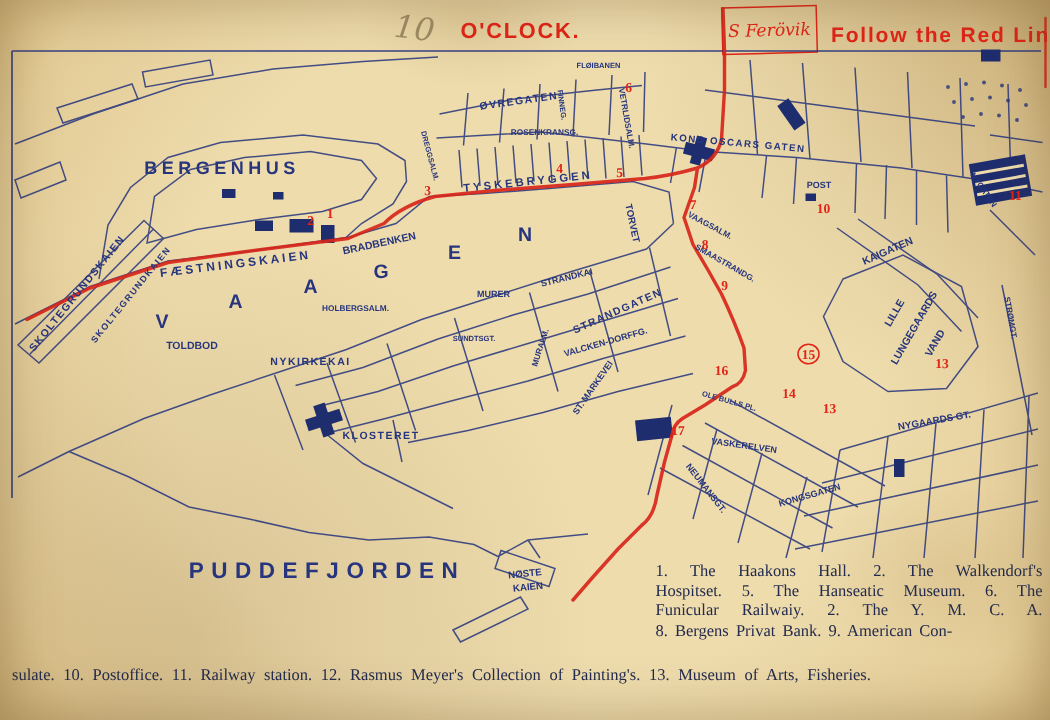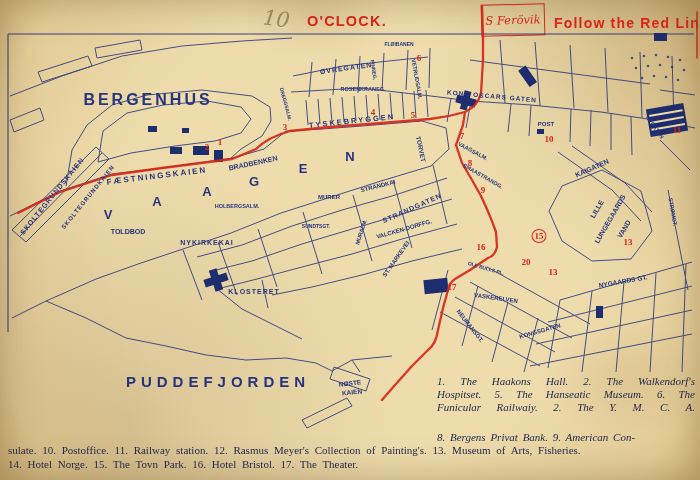--- a/index.html
+++ b/index.html
@@ -30,22 +30,22 @@
     transform:translate(-50%,-50%);}
   .marker{position:absolute;color:#e02417;font-weight:bold;font-size:9px;
     font-family:"Liberation Serif", serif;transform:translate(-50%,-50%);
     white-space:nowrap;}
   .marker.circled{border:1.2px solid #e02417;border-radius:50%;
     width:13px;height:12px;line-height:12px;text-align:center;}
   
   #legend-column{position:absolute;left:437px;top:375px;width:258px;
     font-family:"Liberation Serif", serif;font-size:11px;color:#232b4e;
     line-height:13.2px;}
-  #legend-column .lline{text-align:justify;text-align-last:justify;word-spacing:2px;font-style:italic;}
-  #legend-column .lline:last-child{text-align-last:left;margin-top:16px;}
+  #legend-column .lline{text-align:justify;text-align-last:justify;word-spacing:2px;}
+  #legend-column .lline:last-child{text-align-last:left;}
   #legend-bottom{position:absolute;left:8px;top:444px;width:688px;
     font-family:"Liberation Serif", serif;font-size:11px;color:#232b4e;
     line-height:13.5px;}
   #legend-bottom .lline{word-spacing:3px;}
 </style>
 </head>
 <body>
 
 <div id="stage">
 
@@ -150,21 +150,21 @@
     </g>
 
     <g stroke="#d8261a" stroke-width="2.3" fill="none" stroke-linecap="round" stroke-linejoin="round" opacity="0.92">
       <path d="M482,6 L483,34 L483,60 L481,93 Q478,106 465,112 Q448,117 430,119 L382,123 L330,127 L290,131 Q268,137 256,149 L232,159 L162,168 L112,175 L60,192 L18,213"></path>
       <path d="M465,112 L463,125 L456,145 L462,163 L472,180 L481,196 Q490,215 496,232 L497,247 Q495,256 488,258 L470,270 L455,279 Q449,283 448,290 L443,308 L438,330 Q436,344 428,350 L412,366 L395,385 L382,400"></path>
       <path d="M697,12 L697,58" stroke-width="1.6"></path>
     </g>
   </svg>
 
   <div id="map-labels">
-      <span class="lbl" style="left: 148px; top: 100px; font-size: 16px; letter-spacing: 3px; transform: translate(-50%, -50%) rotate(0deg);">BERGENHUS</span>
+      <span class="lbl" style="left: 148px; top: 112px; font-size: 12px; letter-spacing: 3px; transform: translate(-50%, -50%) rotate(0deg);">BERGENHUS</span>
       <span class="lbl" style="left: 157px; top: 176px; font-size: 8px; letter-spacing: 2px; transform: translate(-50%, -50%) rotate(-7deg);">FÆSTNINGSKAIEN</span>
       <span class="lbl" style="left: 52px; top: 196px; font-size: 7px; letter-spacing: 1px; transform: translate(-50%, -50%) rotate(-51deg);">SKOLTEGRUNDSKAIEN</span>
       <span class="lbl" style="left: 88px; top: 197px; font-size: 6px; letter-spacing: 1px; transform: translate(-50%, -50%) rotate(-51deg);">SKOLTEGRUNDKAIEN</span>
       <span class="lbl" style="left: 253px; top: 163px; font-size: 7px; transform: translate(-50%, -50%) rotate(-12deg);">BRADBENKEN</span>
       <span class="lbl" style="left: 108px; top: 214px; font-size: 13px; transform: translate(-50%, -50%) rotate(0deg);">V</span>
       <span class="lbl" style="left: 157px; top: 201px; font-size: 13px; transform: translate(-50%, -50%) rotate(0deg);">A</span>
       <span class="lbl" style="left: 207px; top: 191px; font-size: 13px; transform: translate(-50%, -50%) rotate(0deg);">A</span>
       <span class="lbl" style="left: 254px; top: 181px; font-size: 13px; transform: translate(-50%, -50%) rotate(0deg);">G</span>
       <span class="lbl" style="left: 303px; top: 168px; font-size: 13px; transform: translate(-50%, -50%) rotate(0deg);">E</span>
       <span class="lbl" style="left: 350px; top: 156px; font-size: 13px; transform: translate(-50%, -50%) rotate(0deg);">N</span>
@@ -213,30 +213,29 @@
       <span class="marker" style="left: 373px; top: 112px;">4</span>
       <span class="marker" style="left: 413px; top: 115px;">5</span>
       <span class="marker" style="left: 419px; top: 58px;">6</span>
       <span class="marker" style="left: 462px; top: 136px;">7</span>
       <span class="marker" style="left: 470px; top: 163px;">8</span>
       <span class="marker" style="left: 483px; top: 190px;">9</span>
       <span class="marker" style="left: 549px; top: 139px;">10</span>
       <span class="marker" style="left: 677px; top: 130px;">11</span>
       <span class="marker" style="left: 628px; top: 242px;">13</span>
       <span class="marker" style="left: 553px; top: 272px;">13</span>
-      <span class="marker" style="left: 526px; top: 262px;">20</span>
+      <span class="marker" style="left: 526px; top: 262px;">14</span>
       <span class="marker circled" style="left: 539px; top: 236px;">15</span>
       <span class="marker" style="left: 481px; top: 247px;">16</span>
       <span class="marker" style="left: 452px; top: 287px;">17</span>
     </div>
 
   <div id="legend-column">
       <div class="lline">1. The Haakons Hall. 2. The Walkendorf's</div>
       <div class="lline">Hospitset. 5. The Hanseatic Museum. 6. The</div>
       <div class="lline">Funicular Railwaiy. 2. The Y. M. C. A.</div>
       <div class="lline">8. Bergens Privat Bank. 9. American Con-</div>
     </div>
   <div id="legend-bottom">
       <div class="lline">sulate. 10. Postoffice. 11. Railway station. 12. Rasmus Meyer's Collection of Painting's. 13. Museum of Arts, Fisheries.</div>
-      <div class="lline">14. Hotel Norge. 15. The Tovn Park. 16. Hotel Bristol. 17. The Theater.</div>
     </div>
 
 </div>
 
 </body></html>

